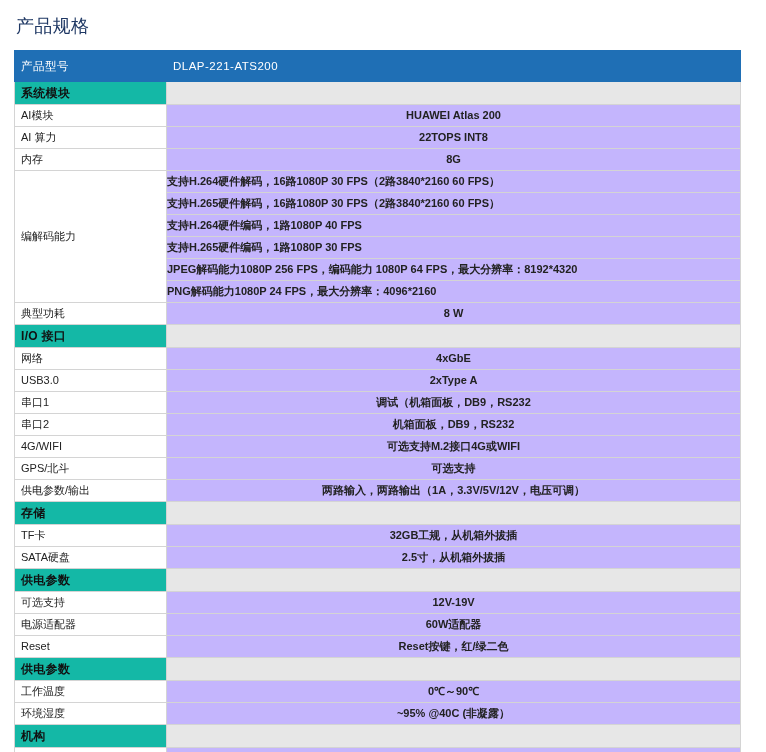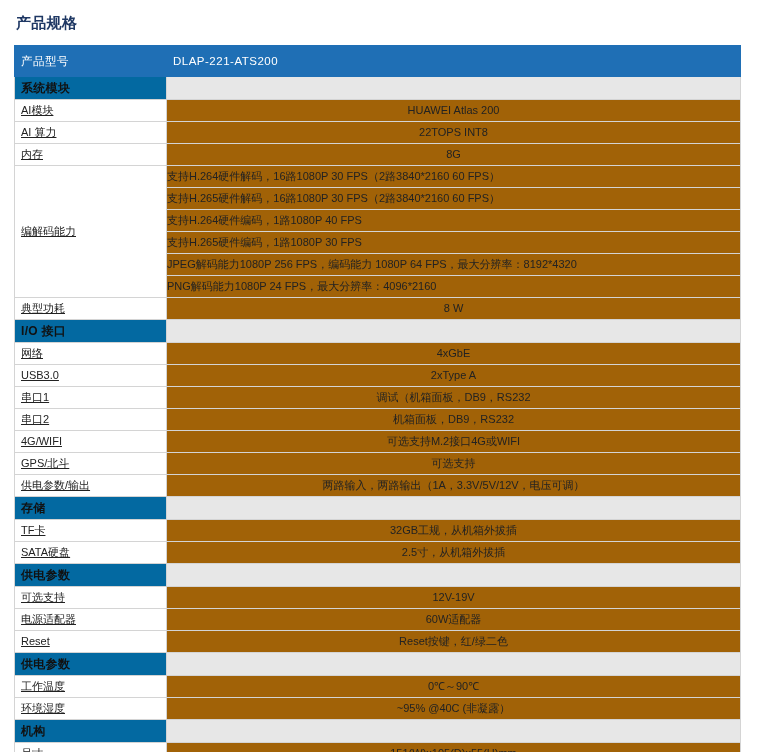--- a/index.html
+++ b/index.html
@@ -15,22 +15,22 @@
     -webkit-font-smoothing: antialiased;
   }
   .page {
     position: relative;
     width: 766px;
     height: 752px;
     box-sizing: border-box;
     padding: 10px 26px 0 14px;
   }
   .page-title {
-    font-size: 15px;
-    font-weight: bold;
+    font-size: 18px;
+    font-weight: normal;
     color: #1f3864;
     margin: 4px 0 12px 2px;
     letter-spacing: 0.3px;
   }
   table.spec {
     width: 726px;
     border-collapse: collapse;
     table-layout: fixed;
     font-size: 11px;
   }
@@ -47,40 +47,40 @@
   tr.header-row td {
     background: #1f6fb5;
     color: #ffffff;
     text-align: left;
     font-size: 11.5px;
     height: 30px;
     border: 1px solid #1f6fb5;
     letter-spacing: 0.5px;
   }
   tr.section-row td {
-    background: #0369a1;
+    background: #14b8a6;
     font-weight: bold;
     font-size: 12px;
     height: 22px;
     color: #111111;
     letter-spacing: 0.3px;
   }
   tr.section-row td.sec-blank {
     background: #e7e7e7;
   }
   td.label {
     text-align: left;
     background: #ffffff;
     color: #222222;
-    text-decoration: underline;
   }
   td.value {
     text-align: center;
-    background: #a16207;
+    background: #c4b5fd;
     color: #222222;
+    font-weight: bold;
   }
   td.value.multi {
     padding: 0;
   }
   td.value.multi .sub {
     border-bottom: 1px solid #d4d4d4;
     height: 21px;
     line-height: 21px;
     text-align: left;
   }

